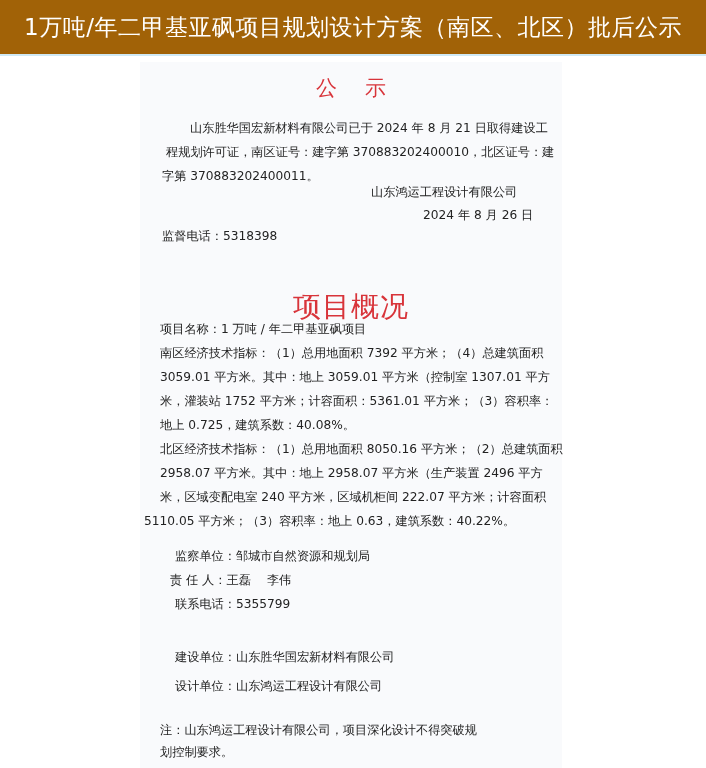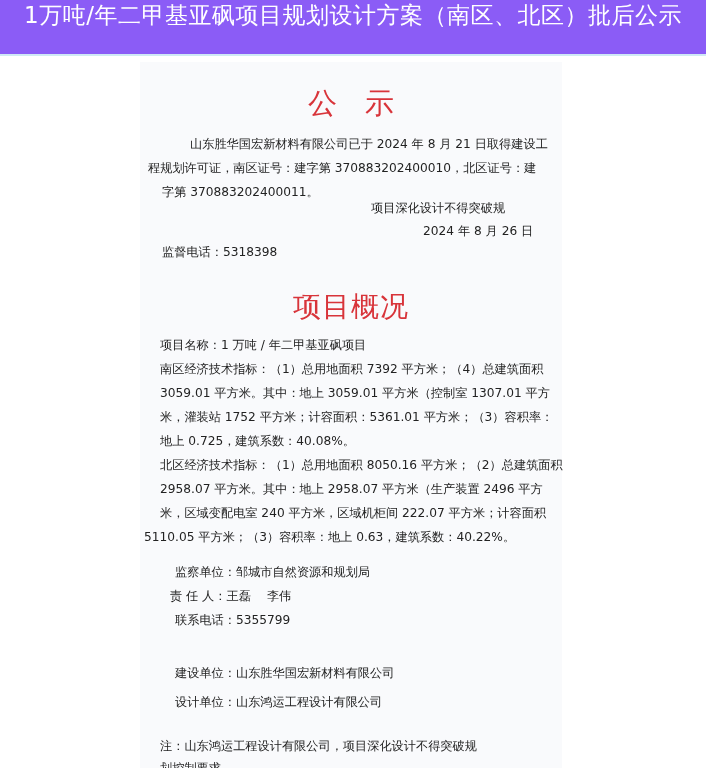--- a/index.html
+++ b/index.html
@@ -9,24 +9,24 @@
       height: 768px;
       overflow: hidden;
       background: #ffffff;
       font-family: "DejaVu Sans", "Liberation Sans", sans-serif;
     }
     .header {
       position: absolute;
       left: 0; top: 0;
       width: 706px;
       height: 56px;
-      background: #8b5cf6;
+      background: #a16207;
       border-bottom: 2px solid #cfe9f5;
       display: flex;
-      align-items: flex-start;
+      align-items: center;
       justify-content: center;
       box-sizing: border-box;
     }
     .header-title {
       color: #ffffff;
       font-size: 23px;
       letter-spacing: 0.5px;
       white-space: nowrap;
     }
     .doc {
@@ -39,59 +39,58 @@
     }
     .red-title {
       position: absolute;
       color: #d8343a;
       text-align: center;
       font-weight: bold;
       white-space: nowrap;
     }
     .notice-title {
       left: 0; width: 100%;
-      top: 22px;
-      font-size: 29px;
+      top: 12px;
+      font-size: 21px;
       letter-spacing: 28px;
       padding-left: 28px;
       box-sizing: border-box;
       font-weight: normal;
     }
     .overview-title {
       left: 0; width: 100%;
       top: 226px;
       font-size: 28px;
       letter-spacing: 1px;
       font-weight: normal;
     }
     .text {
       position: absolute;
       color: #222;
       font-size: 12.2px;
       line-height: 24px;
       white-space: nowrap;
-      margin-top: 16px;
     }
   </style>
 </head>
 <body>
 
 <div class="header">
   <div class="header-title">1万吨/年二甲基亚砜项目规划设计方案（南区、北区）批后公示</div>
 </div>
 
 <div class="doc">
 
   <div class="red-title notice-title">公示</div>
 
   <div class="text" style="left:50px; top:54px;">山东胜华国宏新材料有限公司已于 2024 年 8 月 21 日取得建设工</div>
-  <div class="text" style="left:8px; top:78px;">程规划许可证，南区证号：建字第 370883202400010，北区证号：建</div>
+  <div class="text" style="left:26px; top:78px;">程规划许可证，南区证号：建字第 370883202400010，北区证号：建</div>
   <div class="text" style="left:22px; top:102px;">字第 370883202400011。</div>
 
-  <div class="text" style="left:231px; top:118px;">项目深化设计不得突破规</div>
+  <div class="text" style="left:231px; top:118px;">山东鸿运工程设计有限公司</div>
   <div class="text" style="left:283px; top:141px;">2024 年 8 月 26 日</div>
 
   <div class="text" style="left:22px; top:162px;">
     <span>监督电话：</span><span>5318398</span>
   </div>
 
   <div class="red-title overview-title">项目概况</div>
 
   <div class="text" style="left:20px; top:255px;">项目名称：1 万吨 / 年二甲基亚砜项目</div>
 

